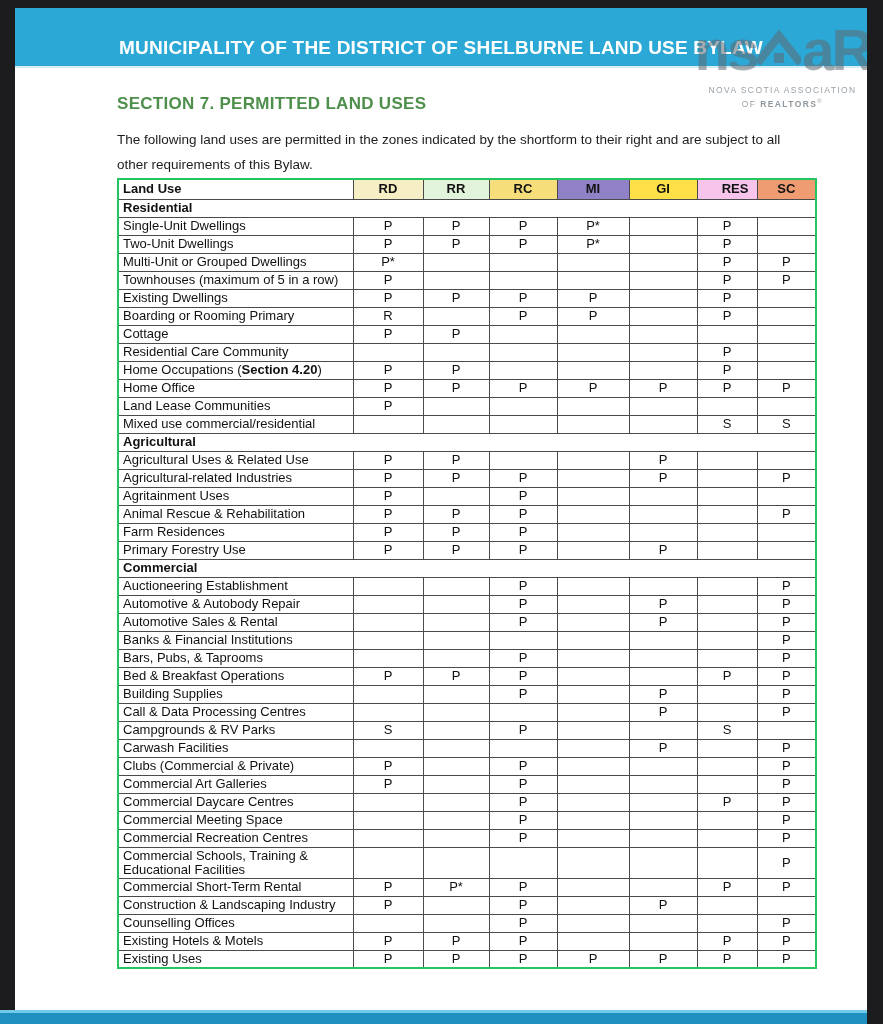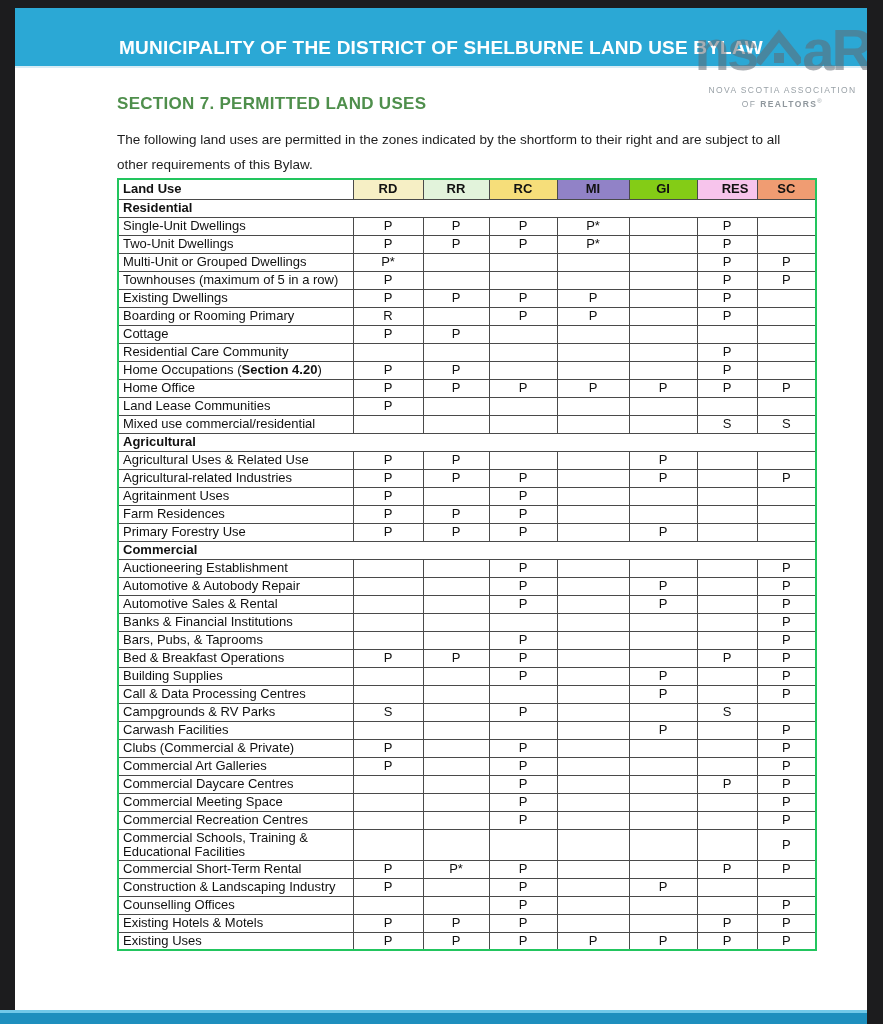--- a/index.html
+++ b/index.html
@@ -154,21 +154,21 @@
       <col style="width:59px">
     </colgroup>
     <thead>
       <tr>
         <th class="land-use-header">Land Use</th>
 
       <th class="zone-header" style="background: rgb(246, 239, 197);">RD</th>
           <th class="zone-header" style="background: rgb(226, 243, 219);">RR</th>
           <th class="zone-header" style="background: rgb(246, 222, 122);">RC</th>
           <th class="zone-header" style="background: rgb(145, 130, 199);">MI</th>
-          <th class="zone-header" style="background: #84cc16;">GI</th>
+          <th class="zone-header" style="background: #fde047;">GI</th>
           <th class="zone-header" style="background: rgb(247, 196, 236); padding-left: 20px;">RES</th>
           <th class="zone-header" style="background: rgb(240, 156, 114);">SC</th>
         </tr>
     </thead>
     <tbody>
 
     <tr>
           <td class="section-cell" colspan="8">Residential</td>
         </tr>
         <tr>
@@ -318,20 +318,30 @@
           <td class="use-cell">Agritainment Uses</td>
           <td class="zone-cell">P</td>
           <td class="zone-cell"></td>
           <td class="zone-cell">P</td>
           <td class="zone-cell"></td>
           <td class="zone-cell"></td>
           <td class="zone-cell"></td>
           <td class="zone-cell"></td>
         </tr>
         <tr>
+          <td class="use-cell">Animal Rescue &amp; Rehabilitation</td>
+          <td class="zone-cell">P</td>
+          <td class="zone-cell">P</td>
+          <td class="zone-cell">P</td>
+          <td class="zone-cell"></td>
+          <td class="zone-cell"></td>
+          <td class="zone-cell"></td>
+          <td class="zone-cell">P</td>
+        </tr>
+        <tr>
           <td class="use-cell">Farm Residences</td>
           <td class="zone-cell">P</td>
           <td class="zone-cell">P</td>
           <td class="zone-cell">P</td>
           <td class="zone-cell"></td>
           <td class="zone-cell"></td>
           <td class="zone-cell"></td>
           <td class="zone-cell"></td>
         </tr>
         <tr>

